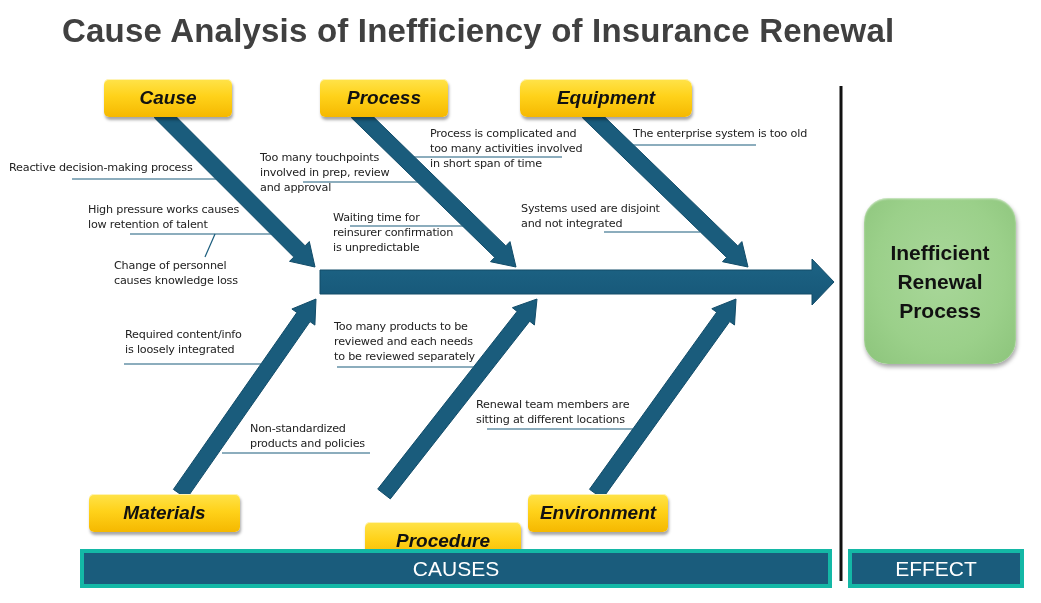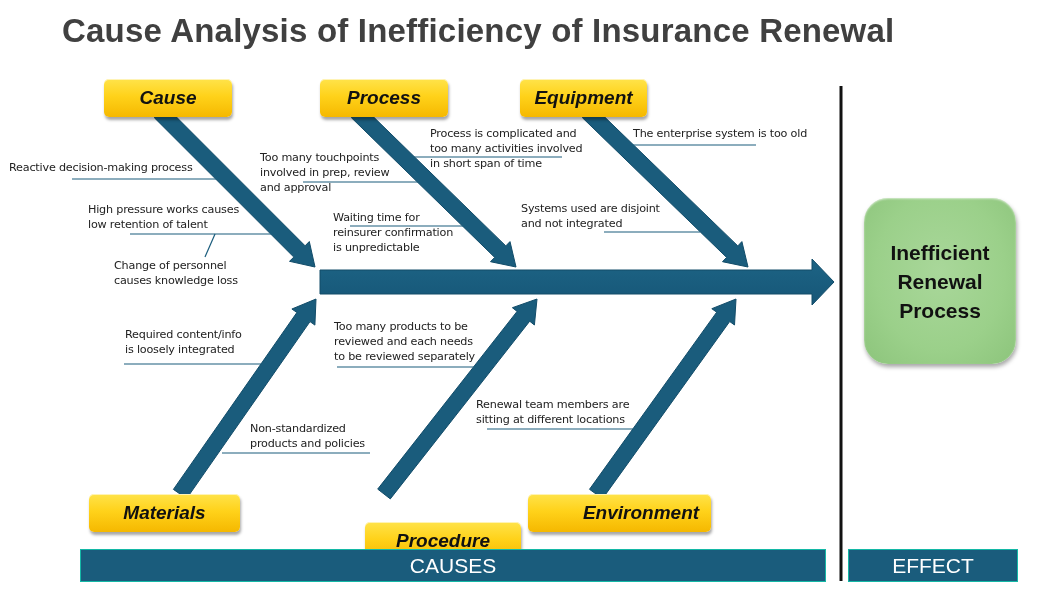--- a/index.html
+++ b/index.html
@@ -5,21 +5,21 @@
     html, body { margin: 0; padding: 0; background: #ffffff; }
     body { width: 1041px; height: 603px; position: relative; overflow: hidden; font-family: "DejaVu Sans", sans-serif; }
     #title { position: absolute; left: 62px; top: 12px; font-family: "Liberation Sans", sans-serif; font-weight: bold; font-size: 33px; color: #404040; white-space: nowrap; letter-spacing: 0.2px; }
     svg#diagram { position: absolute; left: 0; top: 0; }
     .cat { position: absolute; height: 38px; border-radius: 5px;
       background: linear-gradient(180deg, #ffe34a 0%, #ffd21a 45%, #f5b800 100%);
       box-shadow: 1px 3px 3px rgba(0,0,0,0.35), inset 0 1px 0 rgba(255,255,255,0.6);
       display: flex; align-items: center; justify-content: center;
       font-family: "Liberation Sans", sans-serif; font-weight: bold; font-style: italic; font-size: 19px; color: #111; }
     .note { position: absolute; font-family: "DejaVu Sans", sans-serif; font-size: 11.2px; line-height: 15px; color: #222; white-space: pre; letter-spacing: -0.2px; }
-    .band { position: absolute; background: #1a5c7c; color: #ffffff; display: flex; align-items: center; justify-content: center; font-family: "Liberation Sans", sans-serif; font-size: 21px; border: 1px solid #14b8a6; }
+    .band { position: absolute; background: #1a5c7c; color: #ffffff; display: flex; align-items: center; justify-content: center; font-family: "Liberation Sans", sans-serif; font-size: 21px; border: 4px solid #14b8a6; }
     #effect-box { position: absolute; left: 864px; top: 198px; width: 152px; height: 166px; border-radius: 24px;
       background: radial-gradient(ellipse at 50% 45%, #a9d79a 0%, #9bd08a 60%, #8cc47b 100%);
       box-shadow: 1px 3px 4px rgba(0,0,0,0.35), inset 0 1px 2px rgba(255,255,255,0.6);
       display: flex; align-items: center; justify-content: center; text-align: center;
       font-family: "Liberation Sans", sans-serif; font-weight: bold; font-size: 21px; line-height: 29px; color: #111; white-space: pre; }
   </style>
 </head>
 <body>
 
 <div id="title">Cause Analysis of Inefficiency of Insurance Renewal</div>
@@ -56,24 +56,24 @@
     <line x1="604" y1="232" x2="700" y2="232"></line>
     <line x1="124" y1="364" x2="266" y2="364"></line>
     <line x1="222" y1="453" x2="370" y2="453"></line>
     <line x1="337" y1="367" x2="479" y2="367"></line>
     <line x1="487" y1="429" x2="634" y2="429"></line>
   </g>
 </svg>
 
 <div class="cat" style="left:104px; top:79px; width:128px;">Cause</div>
 <div class="cat" style="left:320px; top:79px; width:128px;">Process</div>
-<div class="cat" style="left:520px; top:79px; width:127px;">Equipment</div>
+<div class="cat" style="left:520px; top:79px; width:172px;border-radius:7px;">Equipment</div>
 <div class="cat" style="left:89px; top:494px; width:151px;">Materials</div>
 <div class="cat" style="left:328px; top:522px; width:156px;margin-left:37px;">Procedure</div>
-<div class="cat" style="left:528px; top:494px; width:140px;padding-left:43px;">Environment</div>
+<div class="cat" style="left:528px; top:494px; width:140px;">Environment</div>
 
 <div class="note" style="left:9px; top:160px;">Reactive decision-making process</div>
 <div class="note" style="left:88px; top:202px;">High pressure works causes
 low retention of talent</div>
 <div class="note" style="left:106px; top:258px;margin-left:8px;">Change of personnel
 causes knowledge loss</div>
 
 <div class="note" style="left:260px; top:150px;">Too many touchpoints
 involved in prep, review
 and approval</div>

